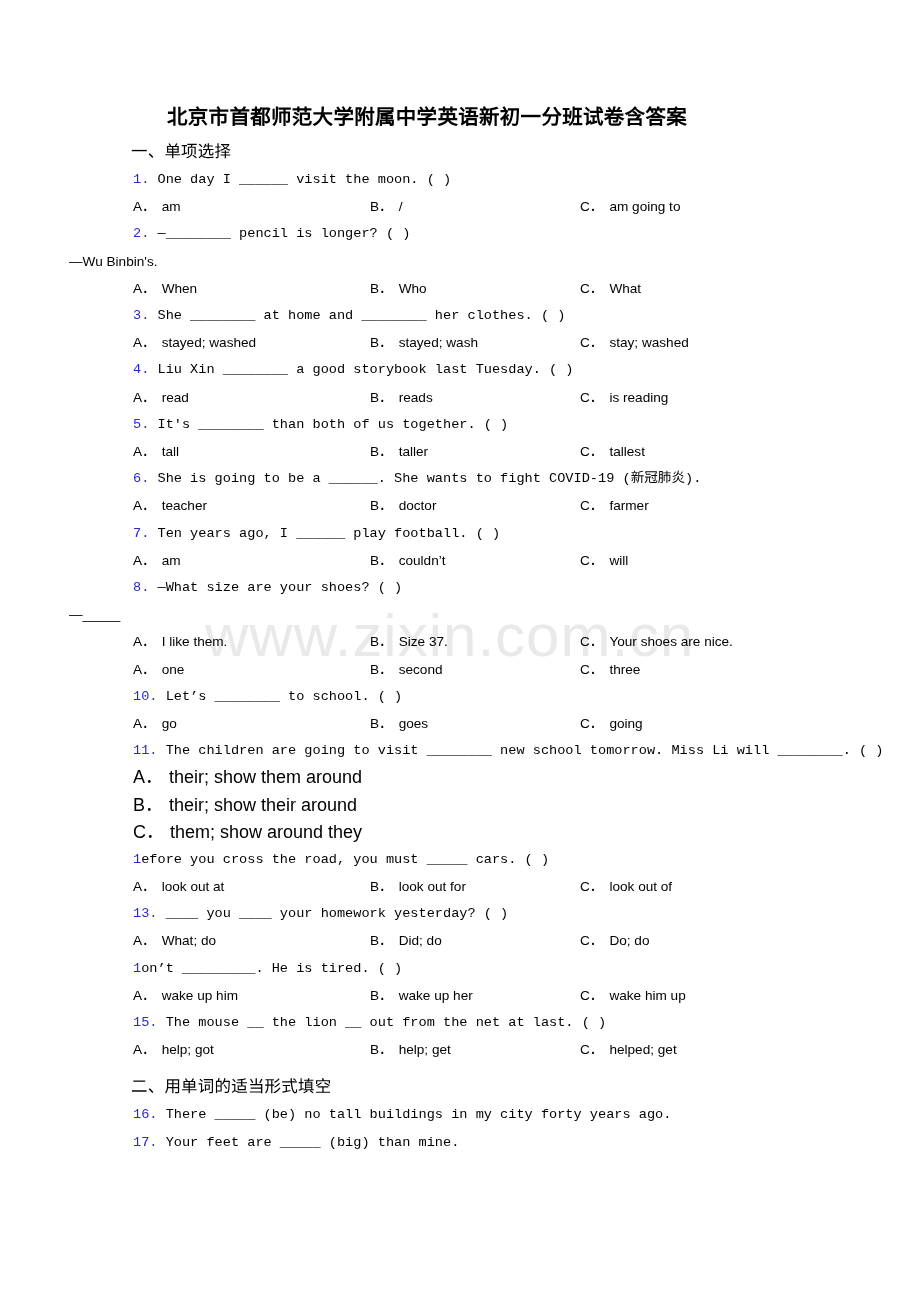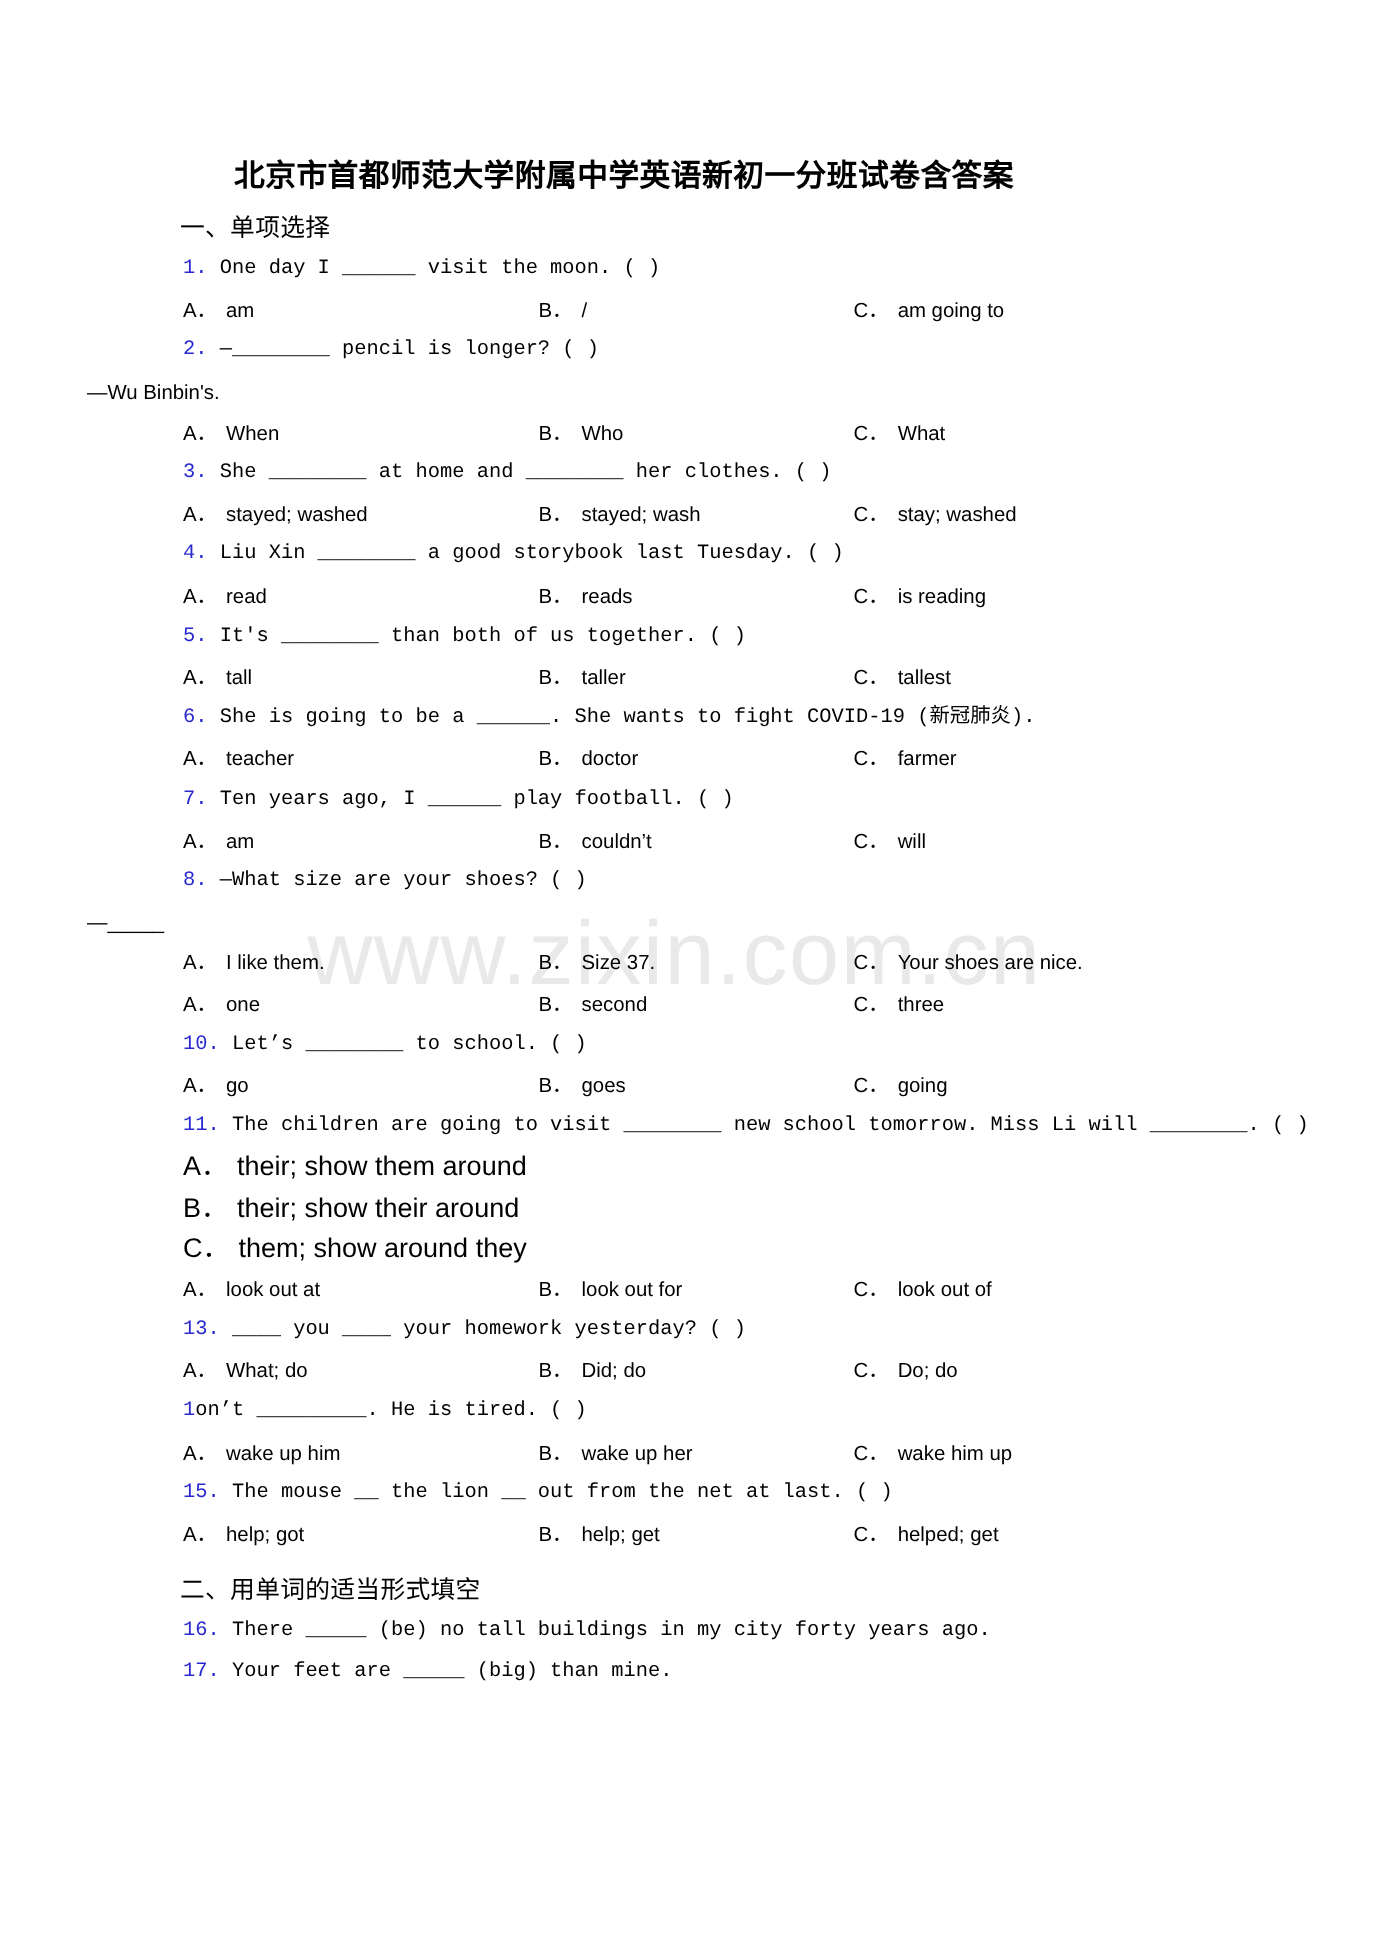--- a/index.html
+++ b/index.html
@@ -39,21 +39,21 @@
     color: #e9e9e9;
     white-space: nowrap;
     user-select: none;
     pointer-events: none;
     z-index: 0;
   }
 
   
   .content {
     position: absolute;
-    left: 4px;
+    left: 15px;
     top: 0;
     width: 824px;
     z-index: 2;
   }
 
   .doc-title {
     margin: 0;
     padding: 103px 0 0 0;
     text-align: center;
     font-family: "DejaVu Sans", "Liberation Sans", sans-serif;
@@ -203,20 +203,21 @@
         <div class="q-line"><span class="q-num">10.</span><span class="q-text">&nbsp;Let’s ________ to school. (    )</span></div>
         <div class="opts">
           <div class="opt opt-a"><span class="opt-letter">A．</span><span>go</span></div>
           <div class="opt opt-b"><span class="opt-letter">B．</span><span>goes</span></div>
           <div class="opt opt-c"><span class="opt-letter">C．</span><span>going</span></div>
         </div>
         <div class="q-line"><span class="q-num">11.</span><span class="q-text">&nbsp;The children are going to visit ________ new school tomorrow. Miss Li will ________. (   )</span></div>
         <div class="opt-stack"><span class="opt-letter">A．</span><span>their; show them around</span></div>
         <div class="opt-stack"><span class="opt-letter">B．</span><span>their; show their around</span></div>
         <div class="opt-stack"><span class="opt-letter">C．</span><span>them; show around they</span></div>
+        <div class="q-line"><span class="q-num">1</span><span class="q-text">efore you cross the road, you must _____ cars. (  )</span></div>
         <div class="opts">
           <div class="opt opt-a"><span class="opt-letter">A．</span><span>look out at</span></div>
           <div class="opt opt-b"><span class="opt-letter">B．</span><span>look out for</span></div>
           <div class="opt opt-c"><span class="opt-letter">C．</span><span>look out of</span></div>
         </div>
         <div class="q-line"><span class="q-num">13.</span><span class="q-text">&nbsp;____ you ____ your homework yesterday? (  )</span></div>
         <div class="opts">
           <div class="opt opt-a"><span class="opt-letter">A．</span><span>What; do</span></div>
           <div class="opt opt-b"><span class="opt-letter">B．</span><span>Did; do</span></div>
           <div class="opt opt-c"><span class="opt-letter">C．</span><span>Do; do</span></div>

